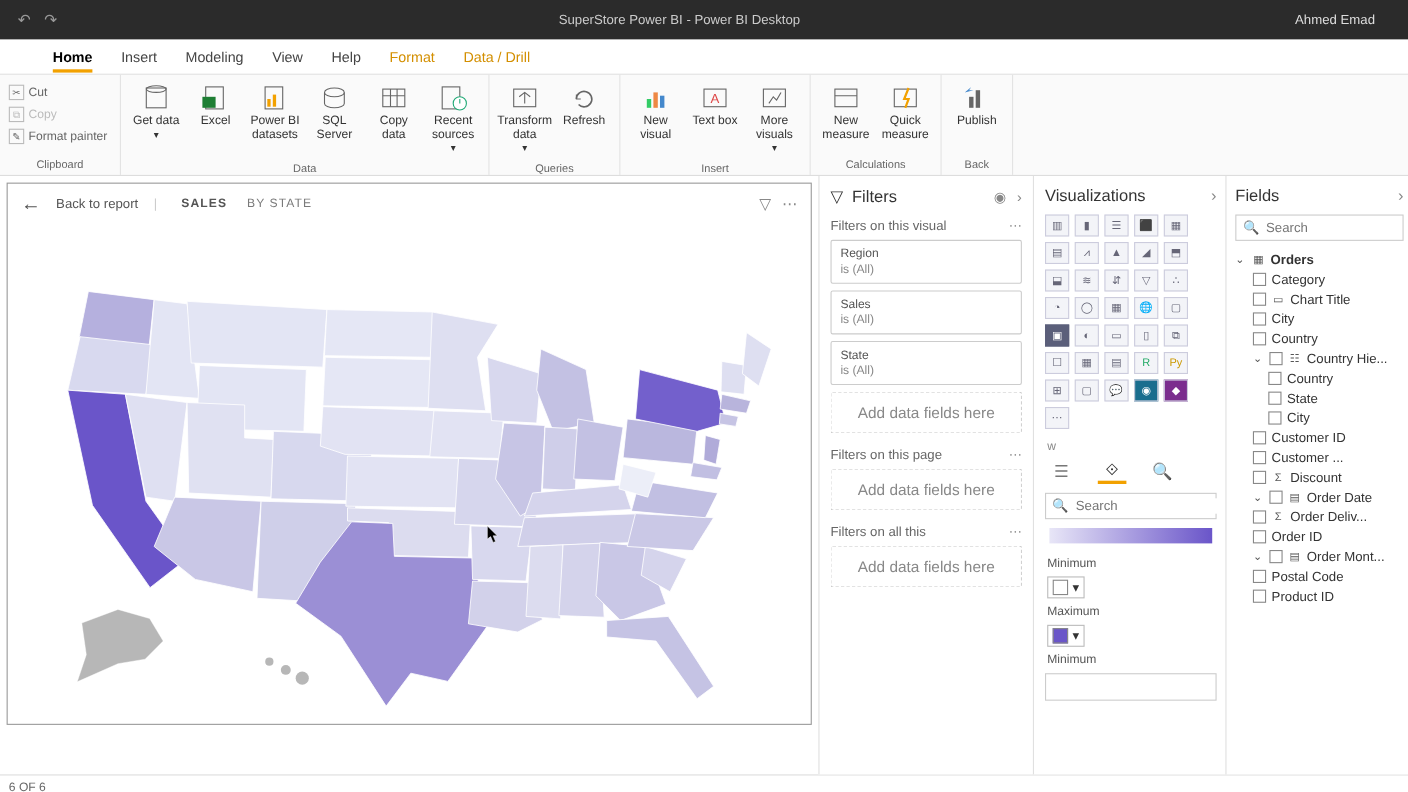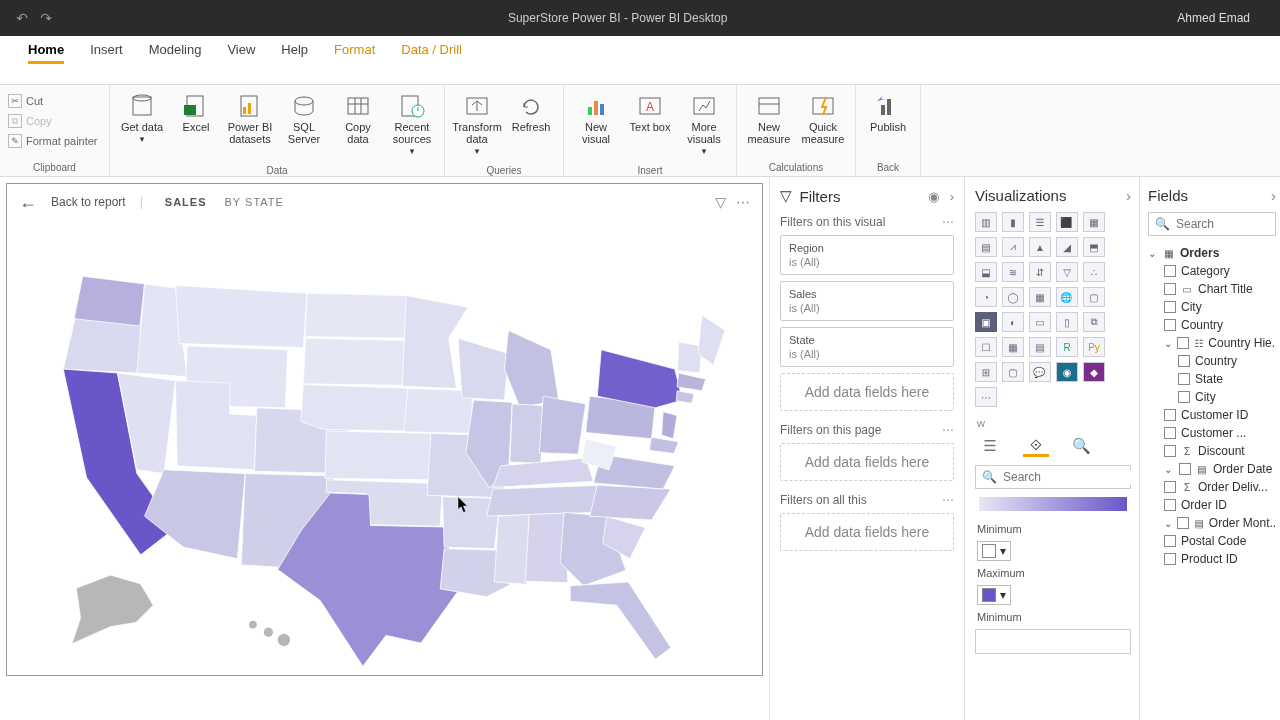--- a/index.html
+++ b/index.html
@@ -1,21 +1,21 @@
 <!DOCTYPE html>
 <html><head>
 <meta charset="utf-8">
 <style>
 * { box-sizing: border-box; margin: 0; padding: 0; font-family: "Segoe UI", Arial, sans-serif; }
 body { width: 1280px; height: 720px; overflow: hidden; background:#fff; font-size:12px; color:#333;}
 .titlebar { height: 36px; background:#2b2b2b; display:flex; align-items:center; color:#e8e8e8; padding:0 10px; }
 .titlebar .tbtn { width:24px; height:24px; display:flex; align-items:center; justify-content:center; color:#999; font-size:14px;}
 .titlebar .title { flex:1; text-align:center; font-size:12px; color:#ccc;}
 .titlebar .user { font-size:12px; color:#ddd; margin-right:20px;}
-.tabs { display:flex; align-items:flex-start; height:49px; border-bottom:1px solid #ddd; background:#fff; padding-left:28px; gap:26px;}
+.tabs { display:flex; align-items:center; height:32px; border-bottom:1px solid #ddd; background:#fff; padding-left:48px; gap:26px;}
 .tab { font-size:13px; color:#444; padding:6px 0; position:relative;}
 .tab.active { color:#000; font-weight:600;}
 .tab.active::after { content:""; position:absolute; left:0; right:0; bottom:-1px; height:3px; background:#f2a100;}
 .tab.yellow { color:#d38f00;}
 .ribbon { display:flex; height:92px; border-bottom:1px solid #ddd; background:#fafafa;}
 .group { border-right:1px solid #e3e3e3; display:flex; flex-direction:column;}
 .group .items { display:flex; flex:1; align-items:flex-start; padding:4px 6px; gap:2px;}
 .group .gname { text-align:center; font-size:10px; color:#666; padding-bottom:3px;}
 .smallbtn { display:flex; align-items:center; gap:4px; font-size:11px; color:#666; height:20px; padding:0 2px;}
 .smallbtn .ic{ width:14px; height:14px; border:1px solid #bbb; font-size:9px; display:flex; align-items:center; justify-content:center;}
@@ -49,21 +49,21 @@
 .vicon.sel{ background:#5b5f7a; color:#fff; border-color:#5b5f7a;}
 .tabrow{ display:flex; gap:20px; justify-content:flex-start; margin:4px 2px 2px;}
 .tabrow .t{ width:26px; height:22px; display:flex; align-items:center; justify-content:center; color:#777; font-size:15px;}
 .tabrow .t.sel{ border-bottom:3px solid #f2a100; color:#333;}
 .search{ border:1px solid #ccc; display:flex; align-items:center; gap:6px; padding:4px 6px; margin:8px 0;}
 .search input{ border:none; outline:none; font-size:12px; flex:1;}
 .gradbar{ height:14px; background:linear-gradient(90deg,#e8e6f7,#6a55c9); margin:8px 4px 12px;}
 .lbl{ font-size:11px; color:#555; margin:4px 2px;}
 .swatch{ border:1px solid #bbb; display:inline-flex; align-items:center; gap:4px; padding:2px 4px; margin:2px;}
 .sw{ width:14px; height:14px; border:1px solid #888;}
-.fields{ width:141px; padding:10px 4px 0 8px;}
+.fields{ width:166px; padding:10px 4px 0 8px;}
 .fieldsearch{ border:1px solid #ccc; display:flex; align-items:center; gap:6px; padding:4px 6px; margin:4px 0 8px;}
 .fieldsearch input{border:none; outline:none; font-size:12px; width:100%;}
 .tree{ font-size:12px; overflow-y:auto; height:440px;}
 .trow{ display:flex; align-items:center; gap:5px; padding:2px 0; white-space:nowrap;}
 .chev{ width:10px; font-size:10px; color:#555;}
 .cb{ width:12px; height:12px; border:1px solid #888; flex-shrink:0;}
 .fic{ width:12px; height:12px; font-size:10px; color:#555; display:inline-flex; align-items:center; justify-content:center;}
 .statusbar{ height:22px; border-top:1px solid #ddd; font-size:11px; color:#666; display:flex; align-items:center; padding:0 8px;}
 .vizhead{ display:flex; align-items:center; font-size:15px; color:#333; margin-bottom:8px;}
 .vizhead .ar{ margin-left:auto; color:#888;}

